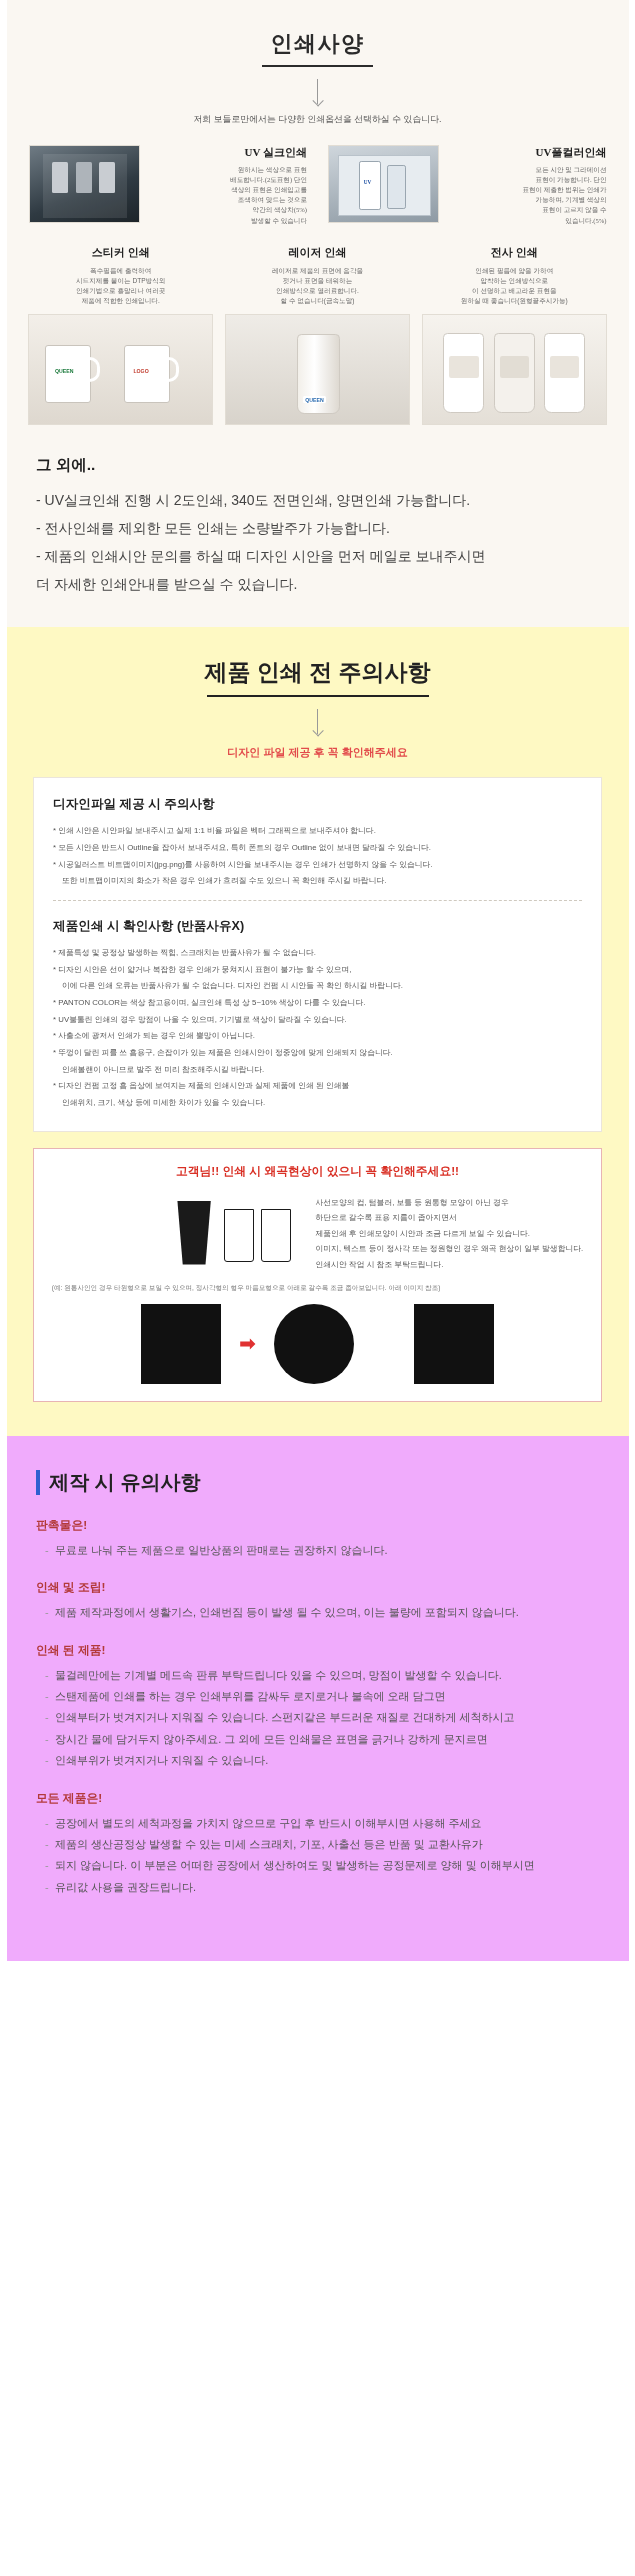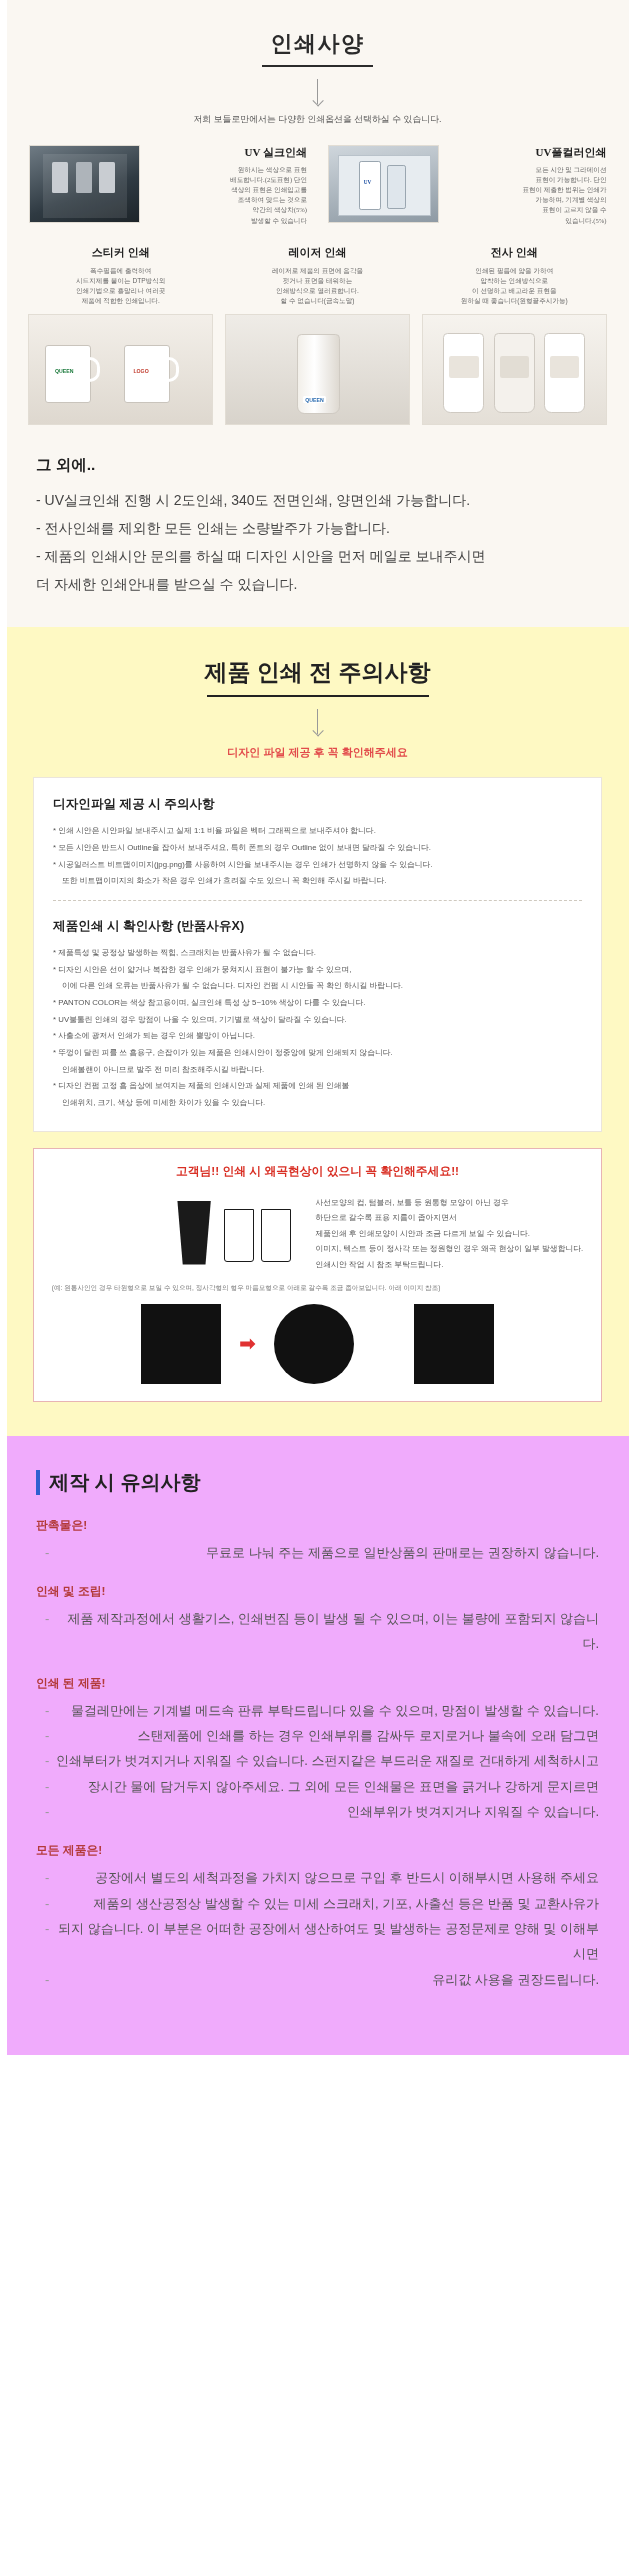--- a/index.html
+++ b/index.html
@@ -143,21 +143,21 @@
   .circ-black { width: 80px; height: 80px; background: #111; border-radius: 50%; }
   .arrow-red { color: #e03131; font-size: 19px; font-weight: bold; }
 
   
   .sec3 { background: #f0abfc; padding: 32.5px 29.5px 44px; }
   .sec3-title-wrap { display: flex; align-items: center; gap: 8.9px; margin-bottom: 22px; }
   .bar-blue { width: 4.4px; height: 25px; background: #2f5fd0; }
   .sec3-title { font-size: 20px; font-weight: bold; color: #222; }
   .blk { margin-bottom: 19px; }
   .blk-h { font-size: 11.8px; font-weight: bold; color: #b33a3a; margin-bottom: 5.9px; }
-  .blk-li { font-size: 13px; color: #555; line-height: 1.95; padding-left: 19px; position: relative; text-align: right; }
+  .blk-li { font-size: 11px; color: #555; line-height: 1.95; padding-left: 19px; position: relative; }
   .blk-li:before {
     content: "-"; position: absolute; left: 8.9px; color: #999;
   }
 </style>
 </head>
 <body>
 
 <div class="page">
 
   <section class="sec1">

